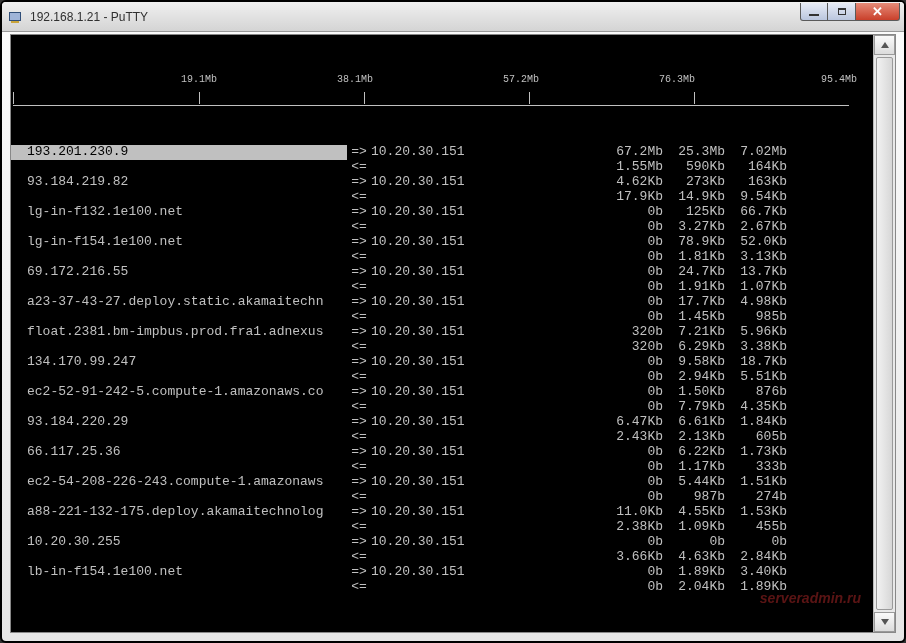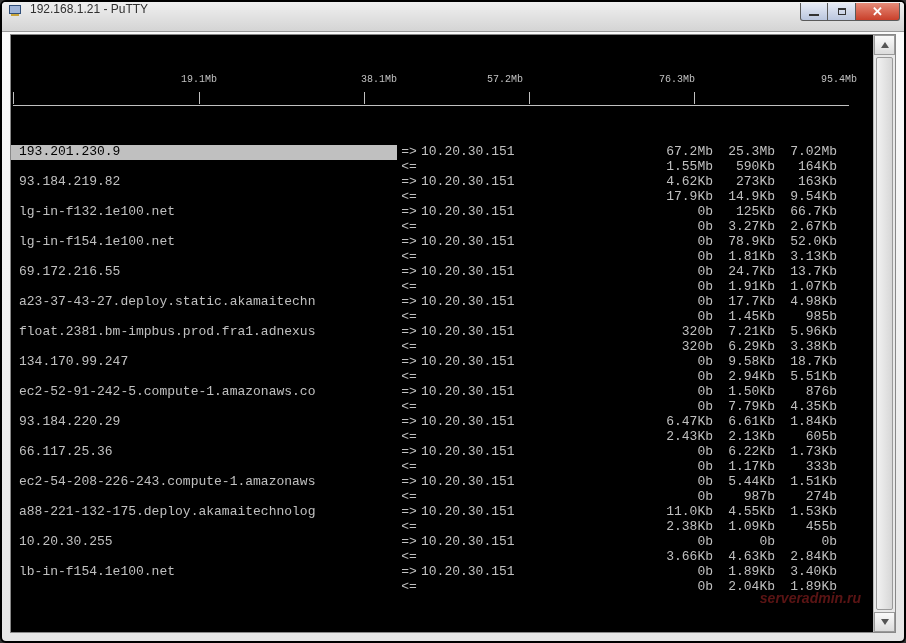--- a/index.html
+++ b/index.html
@@ -1,18 +1,18 @@
 <!DOCTYPE html>
 <html><head>
 <meta charset="utf-8">
 <style>
   *{box-sizing:border-box}
   body{margin:0;background:#333;font-family:Consolas,monospace}
   .frame{width:906px;height:643px;border:2px solid #000;border-radius:6px;background:linear-gradient(#fcfcfc,#e6e6e6);overflow:hidden;position:relative}
-  .titlebar{height:30px;background:linear-gradient(#f0f0f0,#d4d4d4);border-bottom:1px solid #999;display:flex;padding:0 6px;position:relative}
+  .titlebar{height:30px;background:linear-gradient(#f0f0f0,#d4d4d4);border-bottom:1px solid #999;display:flex;align-items:center;padding:0 6px;position:relative}
   .titlebar .icon{width:16px;height:16px;margin-right:6px}
   .title-text{font:12px "Segoe UI",Tahoma,sans-serif;color:#303030}
   .win-btns{position:absolute;right:4px;top:1px;display:flex}
   .win-btn{width:28px;height:18px;margin-left:0;border:1px solid #5a5a5a;border-top:none;background:linear-gradient(#e8ecf6,#bac6de);display:flex;align-items:center;justify-content:center}
   .win-btn.min{border-radius:0 0 0 3px}
   .win-btn.max{border-left:none}
   .win-btn.close{border-left:none;border-radius:0 0 3px 0;background:linear-gradient(#e68b78,#c9402b);width:44px}
   .glyph-min{width:10px;height:0;border-bottom:2px solid #333;margin-top:6px}
   .glyph-max{width:8px;height:7px;border:1px solid #333;border-top:2px solid #333}
   .glyph-close{color:#fff;font:bold 13px sans-serif;line-height:0}
@@ -20,21 +20,21 @@
   .term{position:absolute;left:0;top:0;right:22px;bottom:0;color:#c0c0c0;font:13px/1 Consolas,"Courier New",monospace;white-space:pre}
   .scrollbar{position:absolute;right:0;top:0;bottom:0;width:22px;background:#e9e9e9;border-left:1px solid #bbb}
   .sb-btn{height:20px;background:linear-gradient(#fafafa,#dcdcdc);border:1px solid #9a9a9a;display:flex;align-items:center;justify-content:center}
   .sb-btn.bot{position:absolute;bottom:0;left:0;right:0}
   .sb-thumb{position:absolute;left:2px;right:2px;top:22px;bottom:22px;background:linear-gradient(90deg,#f2f2f2,#d7d7d7);border:1px solid #9a9a9a;border-radius:2px}
   .tri{width:0;height:0;border-left:4px solid transparent;border-right:4px solid transparent}
   .tri.up{border-bottom:6px solid #555}
   .tri.down{border-top:6px solid #555}
 
   .row{display:flex;height:15px}
-  .c-host{width:386px;padding-left:8px;overflow:hidden}
+  .c-host{width:336px;padding-left:16px;overflow:hidden}
   .c-arr{width:24px;text-align:center}
   .c-ip{width:230px}
   .c-r1,.c-r2,.c-r3{width:62px;text-align:right}
   .inv{background:#c0c0c0;color:#000}
 
   .ticks{position:absolute;left:2px;right:24px;top:18px;height:12px}
   .tickL{position:absolute;top:0;bottom:0;border-left:1px solid #c0c0c0}
   .tickbar{position:absolute;left:2px;right:24px;bottom:0;height:1px;background:#c0c0c0}
   .scalebox{position:relative;height:32px}
   .scalelabel{position:absolute;top:1px;font-size:10px}
@@ -66,22 +66,22 @@
           <span class="glyph-close">✕</span>
         </div>
     </div>
   </div>
 
   <div class="client">
     <div class="term">
 
       <div class="scalebox">
         <span class="scalelabel" style="left:170px">19.1Mb</span>
-        <span class="scalelabel" style="left:350px">38.1Mb</span>
-        <span class="scalelabel" style="left:476px">57.2Mb</span>
+        <span class="scalelabel" style="left:326px">38.1Mb</span>
+        <span class="scalelabel" style="left:492px">57.2Mb</span>
         <span class="scalelabel" style="left:648px">76.3Mb</span>
         <span class="scalelabel" style="left:810px">95.4Mb</span>
         <div class="ticks">
           <div class="tickL" style="left:0"></div>
           <div class="tickL" style="left:186px"></div>
           <div class="tickL" style="left:351px"></div>
           <div class="tickL" style="left:516px"></div>
           <div class="tickL" style="left:681px"></div>
         </div>
         <div class="tickbar"></div>

